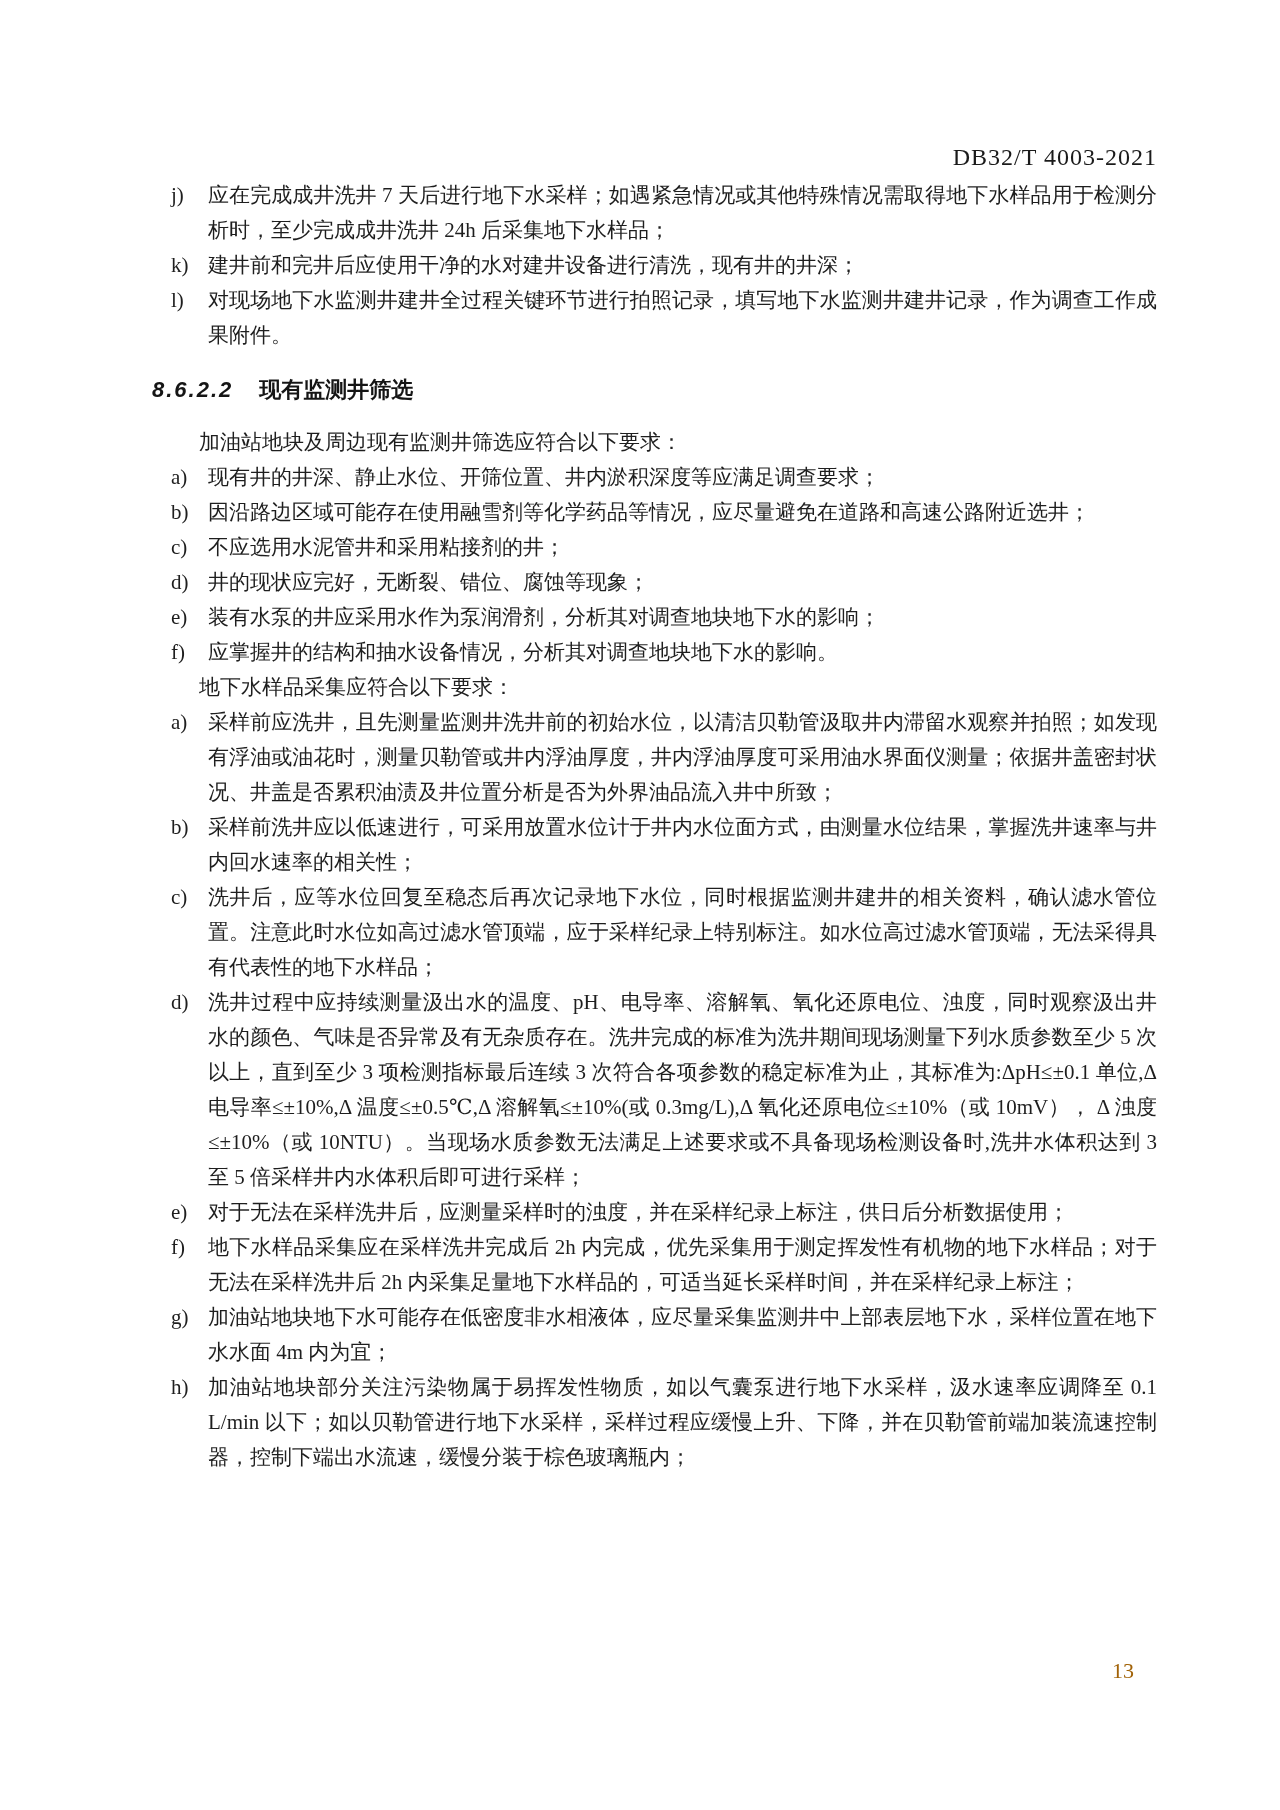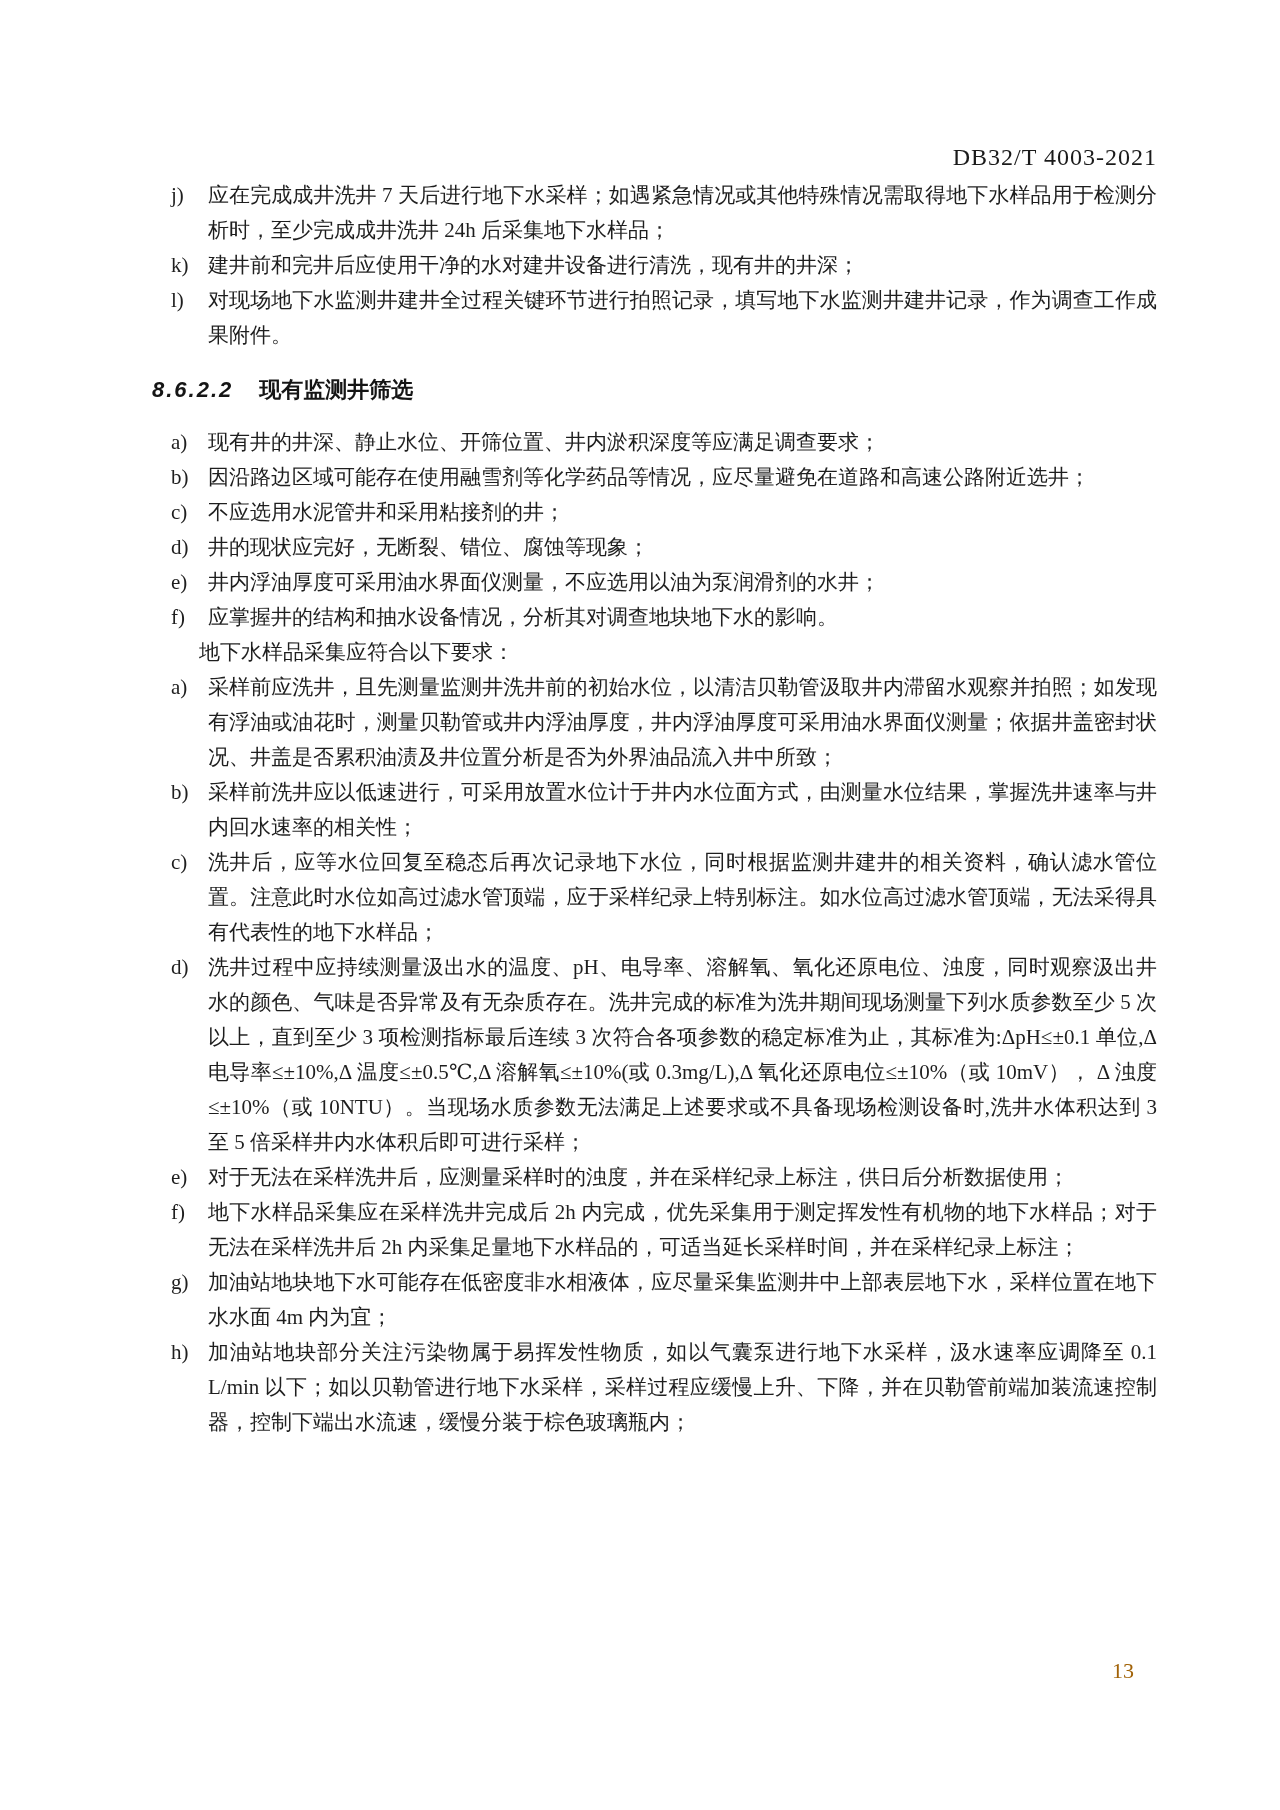--- a/index.html
+++ b/index.html
@@ -89,40 +89,41 @@
       </div>
       <div class="clause">
         <span class="clause-label">l)</span>
         <span class="clause-text">对现场地下水监测井建井全过程关键环节进行拍照记录，填写地下水监测井建井记录，作为调查工作成果附件。</span>
       </div>
     </div>
 
     <div class="section-heading">
       <span class="sec-num">8.6.2.2</span><span class="sec-title">现有监测井筛选</span>
     </div>
+    <div class="intro">加油站地块及周边现有监测井筛选应符合以下要求：</div>
     <div class="clause-list">
       <div class="clause">
         <span class="clause-label">a)</span>
         <span class="clause-text">现有井的井深、静止水位、开筛位置、井内淤积深度等应满足调查要求；</span>
       </div>
       <div class="clause">
         <span class="clause-label">b)</span>
         <span class="clause-text">因沿路边区域可能存在使用融雪剂等化学药品等情况，应尽量避免在道路和高速公路附近选井；</span>
       </div>
       <div class="clause">
         <span class="clause-label">c)</span>
         <span class="clause-text">不应选用水泥管井和采用粘接剂的井；</span>
       </div>
       <div class="clause">
         <span class="clause-label">d)</span>
         <span class="clause-text">井的现状应完好，无断裂、错位、腐蚀等现象；</span>
       </div>
       <div class="clause">
         <span class="clause-label">e)</span>
-        <span class="clause-text">井内浮油厚度可采用油水界面仪测量，不应选用以油为泵润滑剂的水井；</span>
+        <span class="clause-text">装有水泵的井应采用水作为泵润滑剂，分析其对调查地块地下水的影响；</span>
       </div>
       <div class="clause">
         <span class="clause-label">f)</span>
         <span class="clause-text">应掌握井的结构和抽水设备情况，分析其对调查地块地下水的影响。</span>
       </div>
     </div>
 
     <div class="intro">地下水样品采集应符合以下要求：</div>
     <div class="clause-list">
       <div class="clause">

